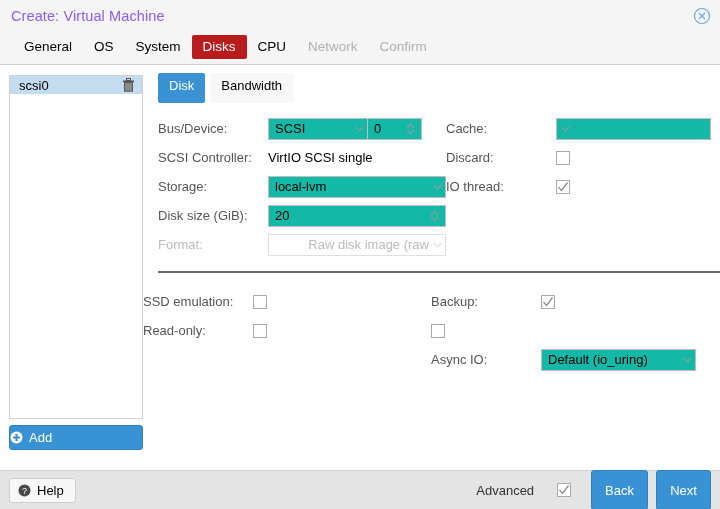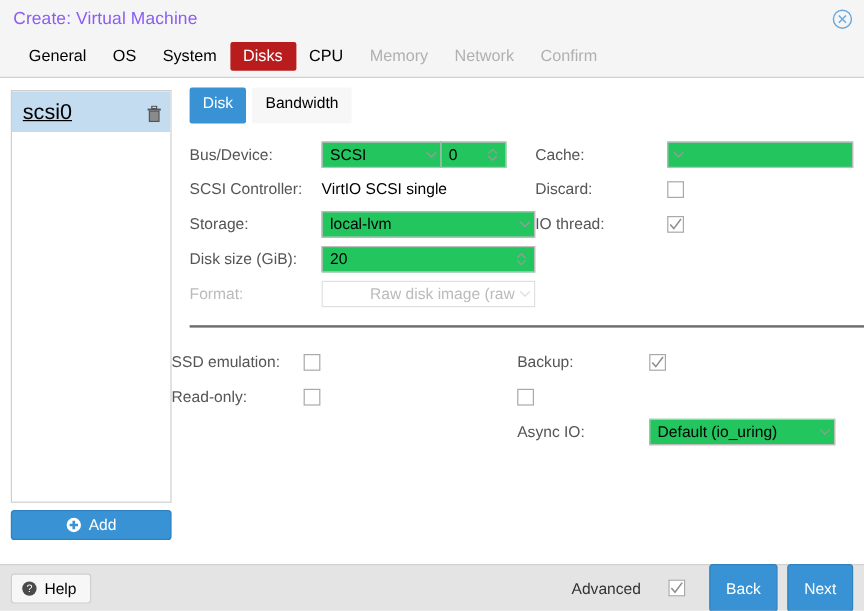--- a/index.html
+++ b/index.html
@@ -101,27 +101,26 @@
     flex-direction: column;
   }
   .disk-list {
     border: 1px solid #cfcfcf;
     background: #fff;
     height: 344px;
     box-sizing: border-box;
     overflow: hidden;
   }
   .disk-item {
-    height: 34px;
+    height: 18px;
     display: flex;
     align-items: center;
     padding: 0 7px 0 9px;
-    font-size: 18px;
-    cursor: pointer;
-    text-decoration: underline;
+    font-size: 13px;
+    cursor: pointer;
   }
   .disk-item.selected {
     background: #c4dcf0;
   }
   .disk-item-label { flex: 1 1 auto; }
   .trash-icon {
     width: 13px;
     height: 14px;
     cursor: pointer;
     display: block;
@@ -130,21 +129,21 @@
     margin-top: 6px;
     height: 25px;
     background: #3892d4;
     color: #fff;
     border: 1px solid #2f82c0;
     border-radius: 3px;
     font-size: 13px;
     font-family: "Liberation Sans", sans-serif;
     display: flex;
     align-items: center;
-    justify-content: center;
+    justify-content: flex-start;
     gap: 6px;
     cursor: pointer;
     padding: 0;
   }
   .plus-icon { width: 13px; height: 13px; display: block; }
 
   
   .right-col {
     flex: 1 1 auto;
     padding-left: 15px;
@@ -201,21 +200,21 @@
   .flabel.disabled { color: #bbb; }
   .fval-static {
     font-size: 13px;
     color: #000;
   }
 
   
   .sel, .txt {
     height: 22px;
     border: 1px solid #bdbdbd;
-    background: #22c55e;
+    background: #14b8a6;
     box-sizing: border-box;
     font-size: 13px;
     display: flex;
     align-items: center;
     position: relative;
     cursor: pointer;
   }
   .sel .sel-text, .txt .txt-text {
     padding-left: 6px;
     flex: 1 1 auto;
@@ -345,21 +344,20 @@
       </svg>
     </span>
   </div>
 
   <div class="tabbar">
     <div class="tab">General</div>
     <div class="tab">OS</div>
     <div class="tab">System</div>
     <div class="tab active">Disks</div>
     <div class="tab">CPU</div>
-    <div class="tab disabled">Memory</div>
     <div class="tab disabled">Network</div>
     <div class="tab disabled">Confirm</div>
   </div>
 
   <div class="content">
 
     <div class="left-col">
       <div class="disk-list">
         <div class="disk-item selected">
           <span class="disk-item-label">scsi0</span>

